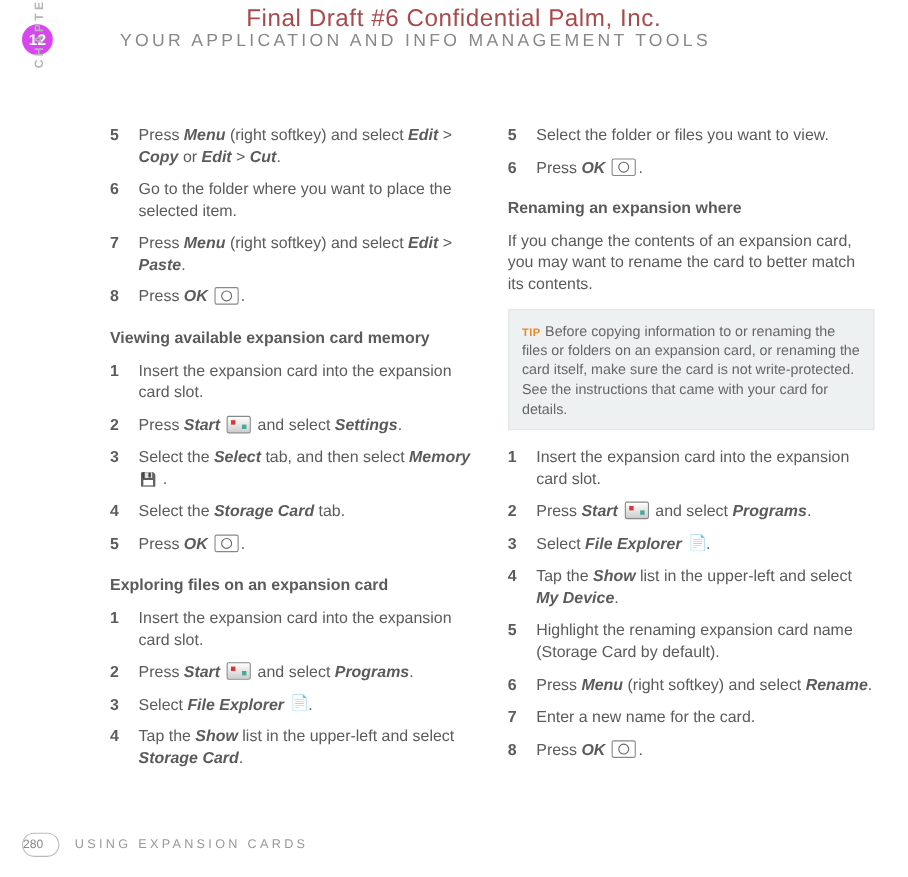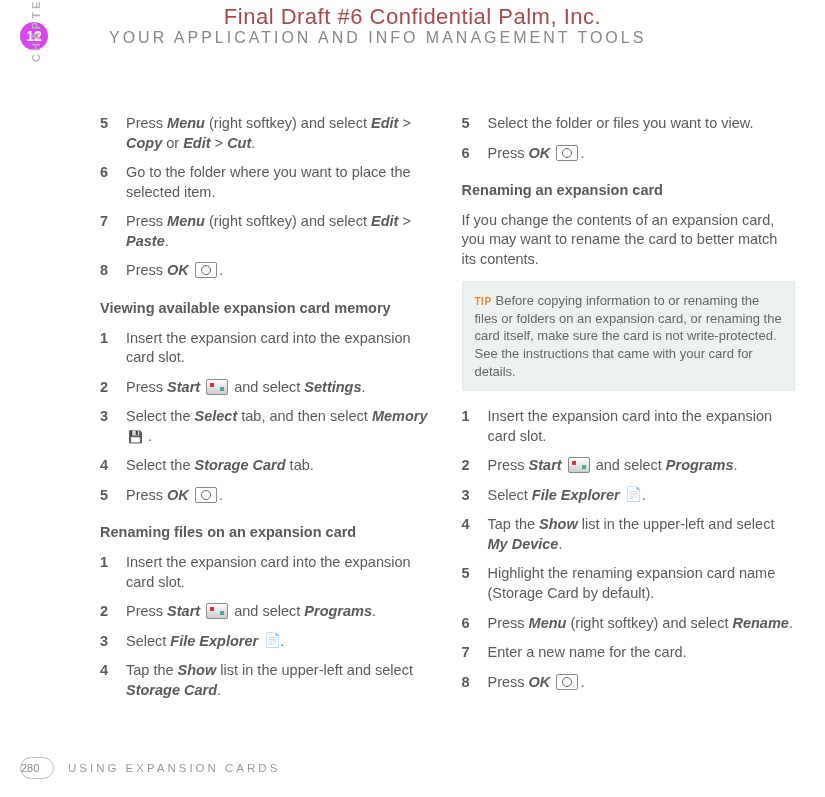--- a/index.html
+++ b/index.html
@@ -72,21 +72,21 @@
         <div class="txt">Select the <span class="b">Select</span> tab, and then select <span class="b">Memory</span> <span class="ic ic-mem"></span>.</div>
       </div>
       <div class="step">
         <div class="num">4</div>
         <div class="txt">Select the <span class="b">Storage Card</span> tab.</div>
       </div>
       <div class="step">
         <div class="num">5</div>
         <div class="txt">Press <span class="b">OK</span> <span class="ic ic-ok"></span>.</div>
       </div>
-      <div class="heading">Renaming files on an expansion card</div>
+      <div class="heading">Exploring files on an expansion card</div>
       <div class="step">
         <div class="num">1</div>
         <div class="txt">Insert the expansion card into the expansion card slot.</div>
       </div>
       <div class="step">
         <div class="num">2</div>
         <div class="txt">Press <span class="b">Start</span> <span class="ic ic-start"></span> and select <span class="b">Programs</span>.</div>
       </div>
       <div class="step">
         <div class="num">3</div>
@@ -99,21 +99,21 @@
     </div>
   <div class="col">
       <div class="step">
         <div class="num">5</div>
         <div class="txt">Select the folder or files you want to view.</div>
       </div>
       <div class="step">
         <div class="num">6</div>
         <div class="txt">Press <span class="b">OK</span> <span class="ic ic-ok"></span>.</div>
       </div>
-      <div class="heading">Renaming an expansion card</div>
+      <div class="heading">Renaming an expansion where</div>
       <div class="para">If you change the contents of an expansion card, you may want to rename the card to better match its contents.</div>
       <div class="tipbox"><span class="tip-label">TIP</span>Before copying information to or renaming the files or folders on an expansion card, or renaming the card itself, make sure the card is not write-protected. See the instructions that came with your card for details.</div>
       <div class="step">
         <div class="num">1</div>
         <div class="txt">Insert the expansion card into the expansion card slot.</div>
       </div>
       <div class="step">
         <div class="num">2</div>
         <div class="txt">Press <span class="b">Start</span> <span class="ic ic-start"></span> and select <span class="b">Programs</span>.</div>
       </div>

